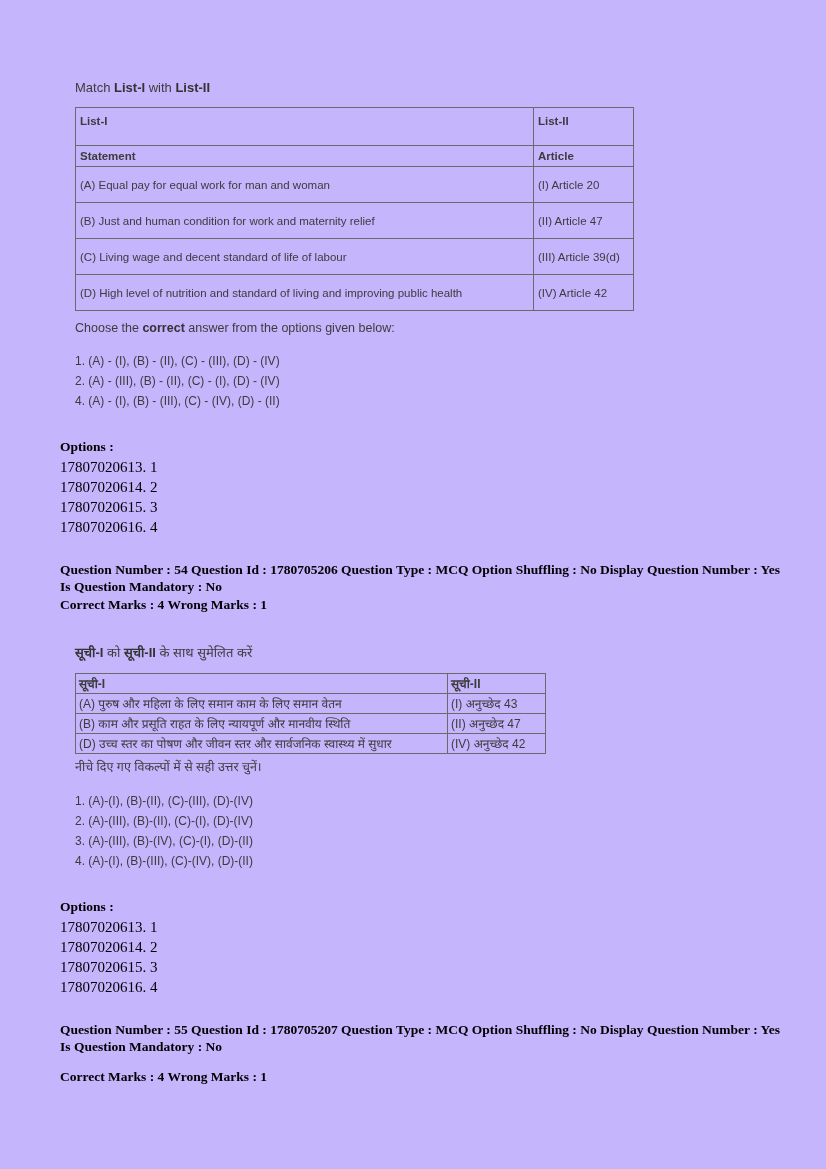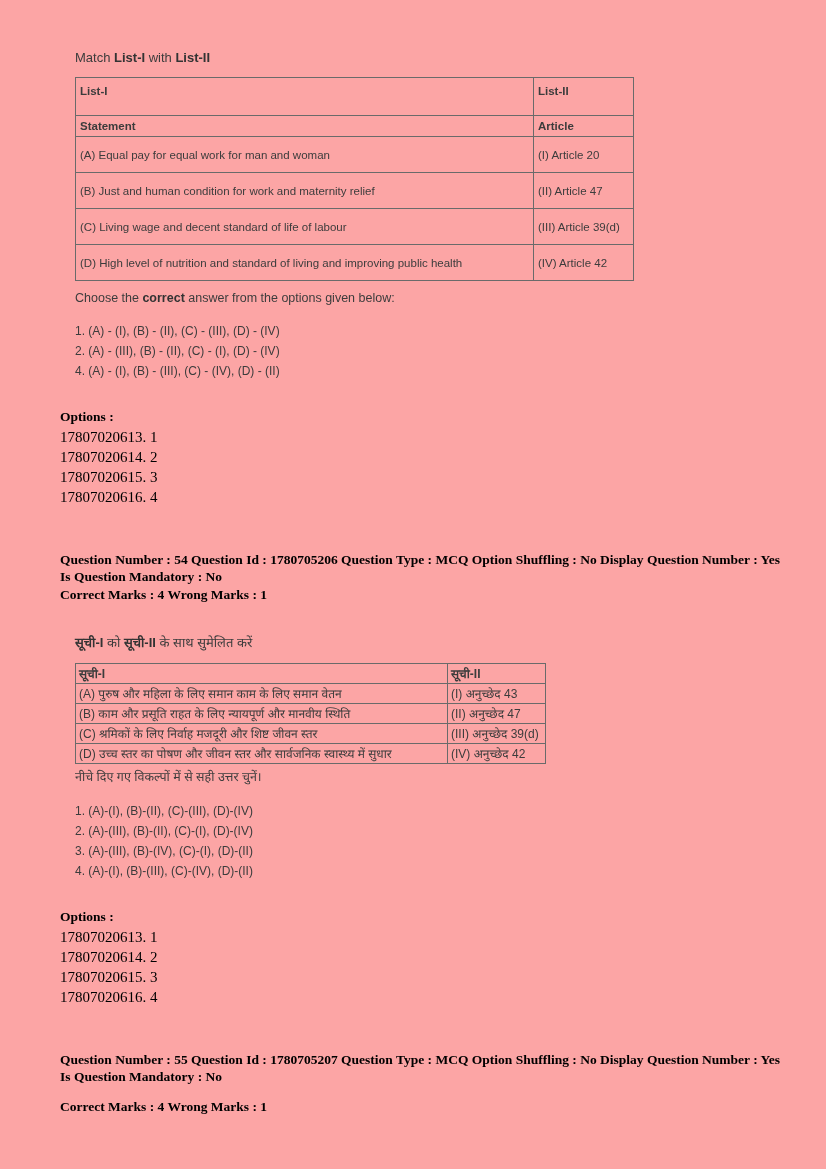--- a/index.html
+++ b/index.html
@@ -5,23 +5,23 @@
   * { margin: 0; padding: 0; box-sizing: border-box; }
   html, body { background: #ffffff; }
   body {
     width: 826px;
     font-family: "Liberation Sans", "DejaVu Sans", sans-serif;
   }
   .page {
     position: relative;
     width: 826px;
     height: 1169px;
-    background: #fca5a5;
+    background: #c4b5fd;
     overflow: hidden;
-    padding-top: 50px;
+    padding-top: 80px;
     color: #3c3c3c;
   }
   .q-section { margin-left: 75px; }
   .q-line { font-size: 13px; color: #3c3c3c; }
   .q-line b { font-weight: bold; color: #333; }
 
   table.match {
     border-collapse: collapse;
     margin-top: 12px;
     table-layout: fixed;
@@ -51,21 +51,21 @@
 
   .serif-block {
     margin-left: 60px;
     font-family: "Liberation Serif", serif;
     color: #000000;
   }
   .opts-block { margin-top: 26px; }
   .opts-label { font-weight: bold; font-size: 13.5px; line-height: 20px; }
   .opt-id { font-size: 15px; line-height: 20px; }
 
-  .meta-block { margin-top: 44px; }
+  .meta-block { margin-top: 24px; }
   .meta-line {
     font-weight: bold;
     font-size: 13.5px;
     line-height: 17px;
     white-space: nowrap;
   }
   .meta-gap-small { margin-top: 1px; }
   .meta-gap-large { margin-top: 13px; }
 
   .hi-section { margin-top: 30px; }
@@ -142,24 +142,20 @@
       </tr>
       <tr>
         <td class="c1">(A) पुरुष और महिला के लिए समान काम के लिए समान वेतन</td>
         <td class="c2">(I) अनुच्छेद 43</td>
       </tr>
       <tr>
         <td class="c1">(B) काम और प्रसूति राहत के लिए न्यायपूर्ण और मानवीय स्थिति</td>
         <td class="c2">(II) अनुच्छेद 47</td>
       </tr>
       <tr>
-        <td class="c1">(C) श्रमिकों के लिए निर्वाह मजदूरी और शिष्ट जीवन स्तर</td>
-        <td class="c2">(III) अनुच्छेद 39(d)</td>
-      </tr>
-      <tr>
         <td class="c1">(D) उच्च स्तर का पोषण और जीवन स्तर और सार्वजनिक स्वास्थ्य में सुधार</td>
         <td class="c2">(IV) अनुच्छेद 42</td>
       </tr>
     </tbody>
       </table>
 
     <p class="q-line hi-choose">नीचे दिए गए विकल्पों में से सही उत्तर चुनें।</p>
 
     <div class="mcq">
       <div class="mcq-opt">1. (A)-(I), (B)-(II), (C)-(III), (D)-(IV)</div>

